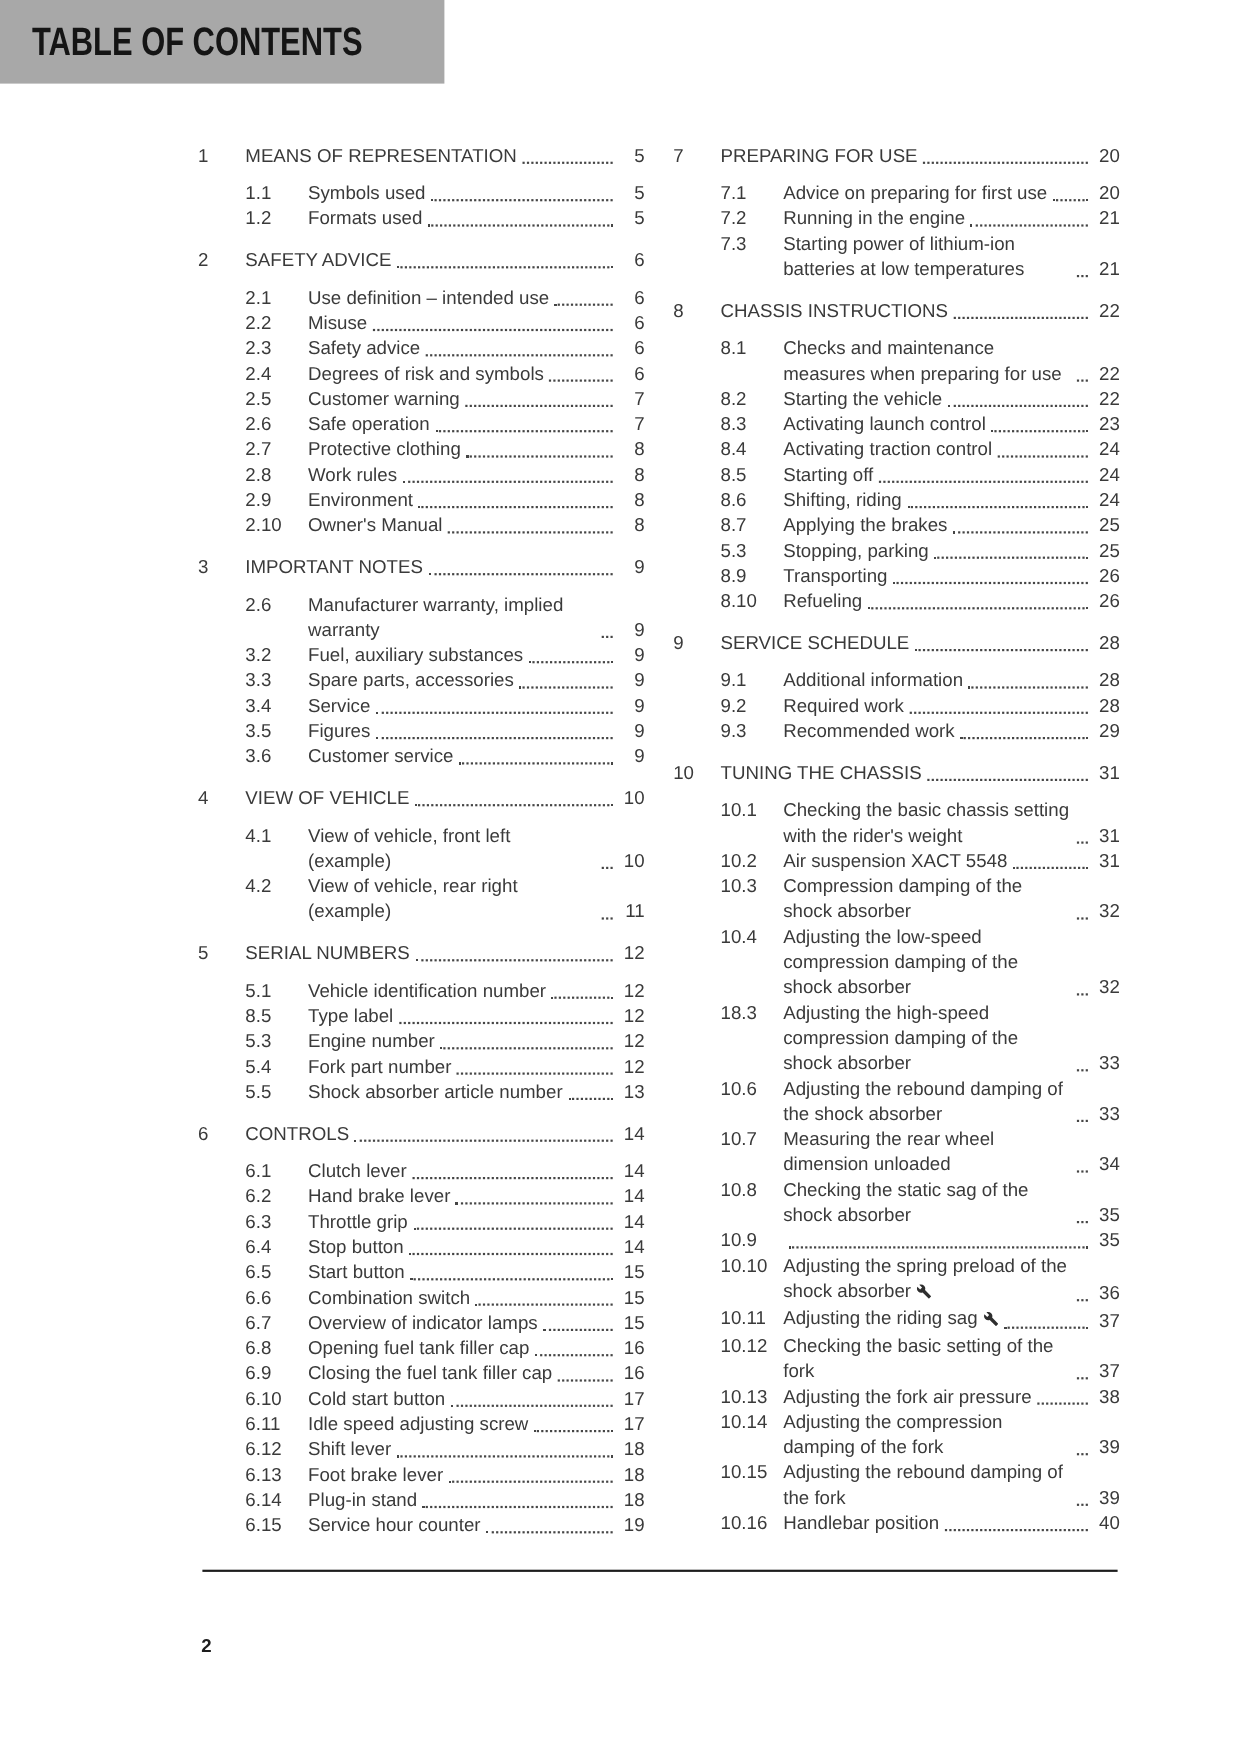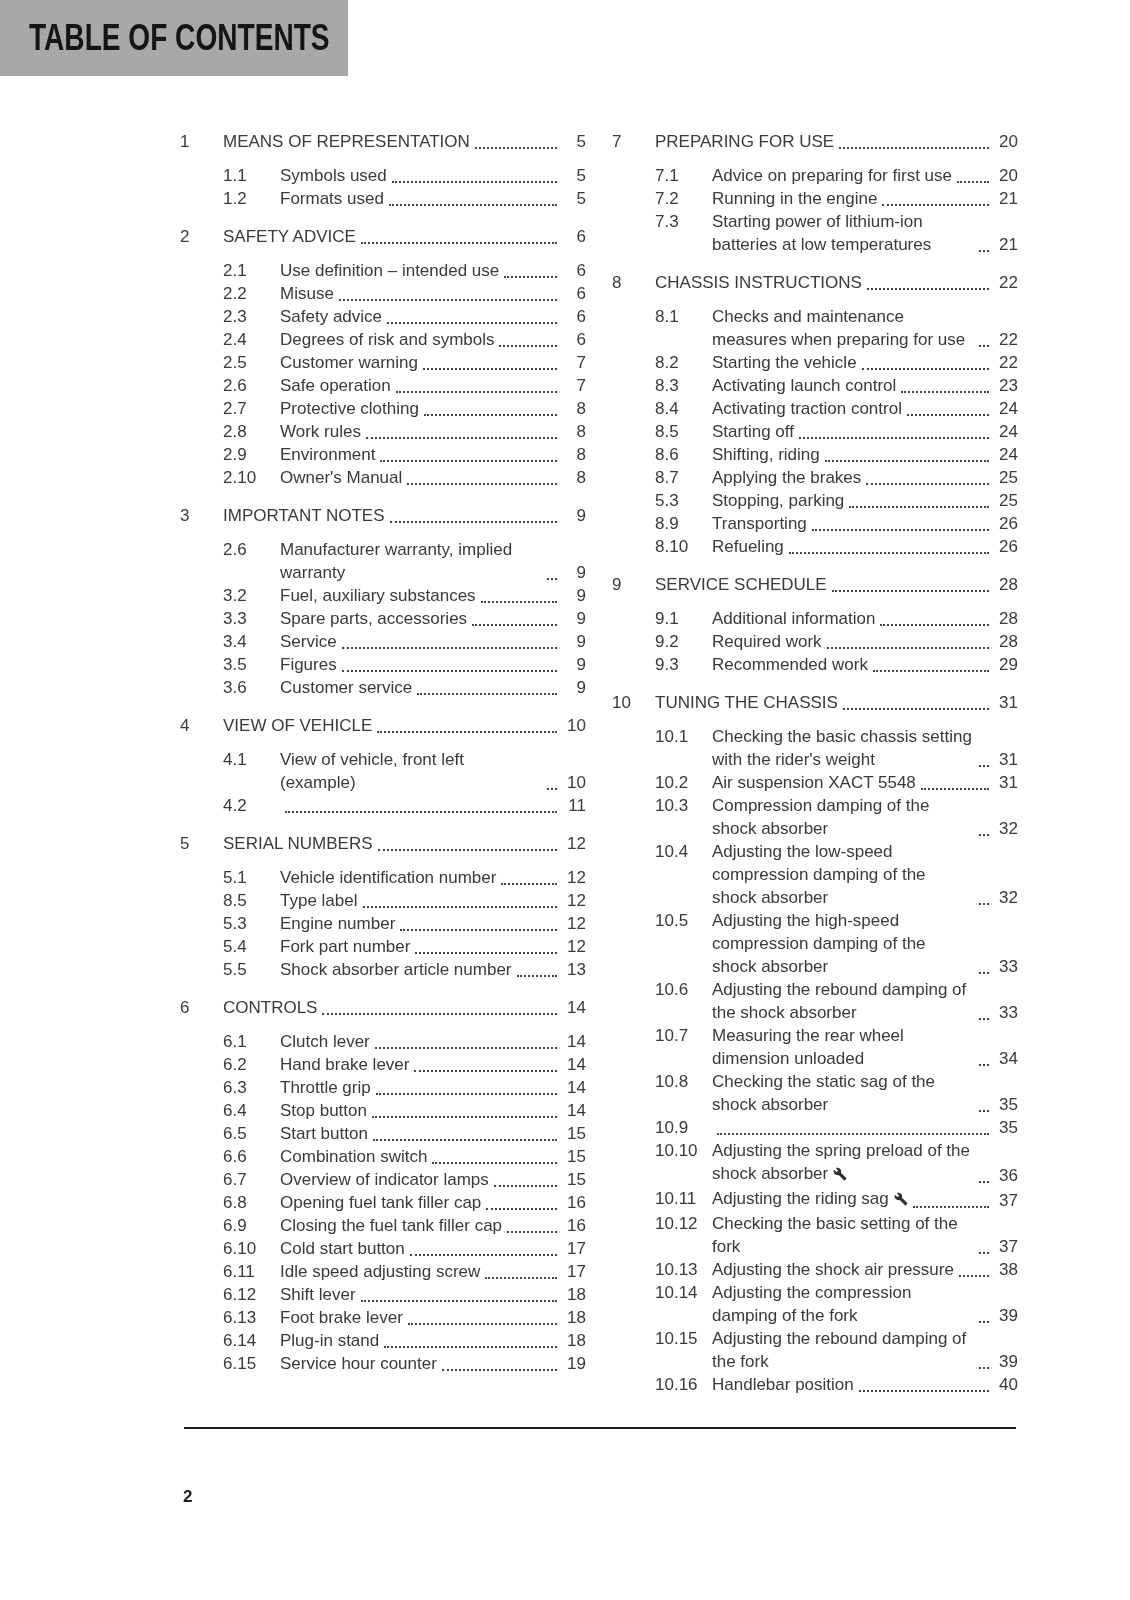--- a/index.html
+++ b/index.html
@@ -13,21 +13,21 @@
     position: relative;
     width: 1130px; height: 1600px;
     background: #ffffff;
     overflow: hidden;
   }
 
   
   .header-bar {
     position: absolute;
     left: 0; top: 0;
-    width: 348px; height: 76px;
+    width: 404px; height: 76px;
     background: #a8a8a8;
     display: flex;
     align-items: center;
     padding-left: 29px;
     box-sizing: border-box;
   }
   .header-bar .title-text {
     font-size: 36px;
     font-weight: bold;
     color: #151515;
@@ -239,20 +239,21 @@
           <span class="pagecol">10</span>
         </div>
         <div class="row subsection">
           <span class="subnum">4.1</span>
           <span class="title">View of vehicle, front left (example)</span>
           <span class="dots"></span>
           <span class="pagecol">10</span>
         </div>
         <div class="row subsection">
           <span class="subnum">4.2</span>
+          <span class="title">View of vehicle, rear right (example)</span>
           <span class="dots"></span>
           <span class="pagecol">11</span>
         </div>
         <div class="row section">
           <span class="num">5</span>
           <span class="title">SERIAL NUMBERS</span>
           <span class="dots"></span>
           <span class="pagecol">12</span>
         </div>
         <div class="row subsection">
@@ -521,21 +522,21 @@
           <span class="dots"></span>
           <span class="pagecol">32</span>
         </div>
         <div class="row subsection">
           <span class="subnum">10.4</span>
           <span class="title">Adjusting the low-speed compression damping of the shock absorber</span>
           <span class="dots"></span>
           <span class="pagecol">32</span>
         </div>
         <div class="row subsection">
-          <span class="subnum">10.5</span>
+          <span class="subnum">18.3</span>
           <span class="title">Adjusting the high-speed compression damping of the shock absorber</span>
           <span class="dots"></span>
           <span class="pagecol">33</span>
         </div>
         <div class="row subsection">
           <span class="subnum">10.6</span>
           <span class="title">Adjusting the rebound damping of the shock absorber</span>
           <span class="dots"></span>
           <span class="pagecol">33</span>
         </div>
@@ -573,21 +574,21 @@
           <span class="pagecol">37</span>
         </div>
         <div class="row subsection">
           <span class="subnum">10.12</span>
           <span class="title">Checking the basic setting of the fork</span>
           <span class="dots"></span>
           <span class="pagecol">37</span>
         </div>
         <div class="row subsection">
           <span class="subnum">10.13</span>
-          <span class="title">Adjusting the shock air pressure</span>
+          <span class="title">Adjusting the fork air pressure</span>
           <span class="dots"></span>
           <span class="pagecol">38</span>
         </div>
         <div class="row subsection">
           <span class="subnum">10.14</span>
           <span class="title">Adjusting the compression damping of the fork</span>
           <span class="dots"></span>
           <span class="pagecol">39</span>
         </div>
         <div class="row subsection">

